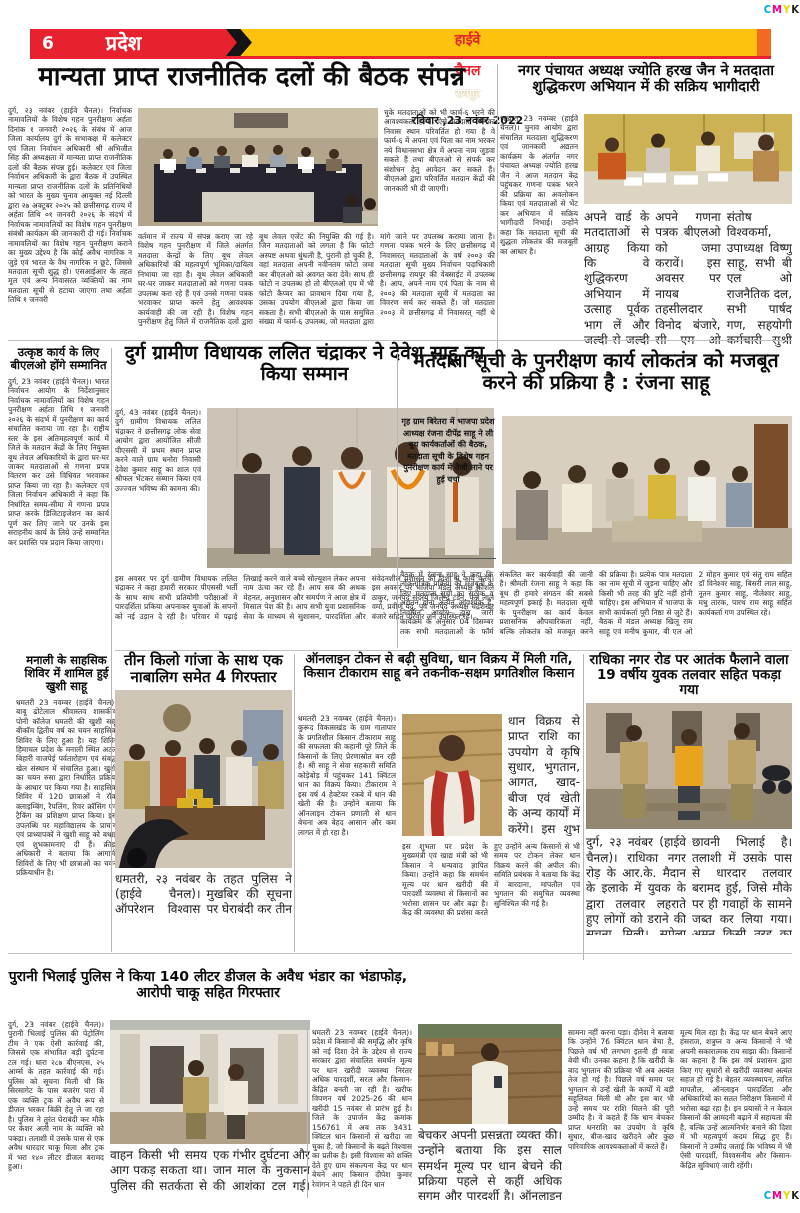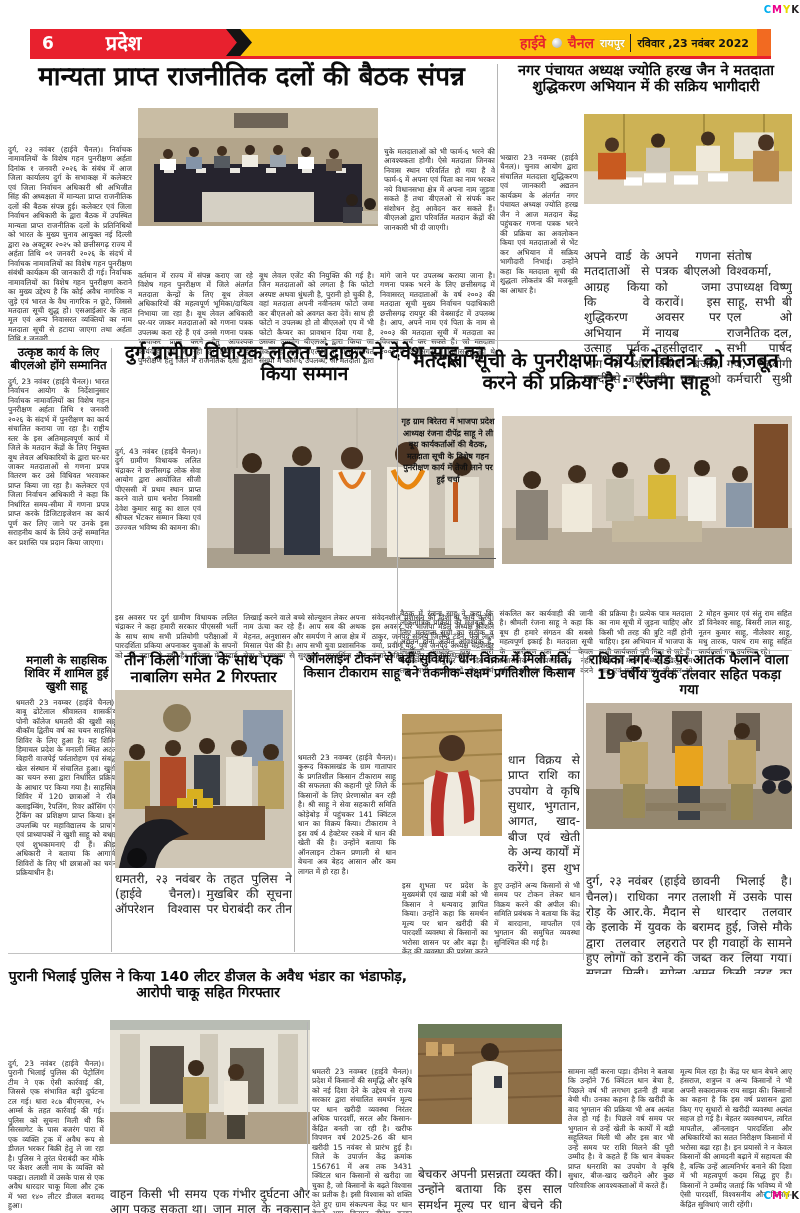--- a/index.html
+++ b/index.html
@@ -4,36 +4,36 @@
 <style>
   html,body{margin:0;padding:0;background:#ffffff;}
   .page{position:relative;width:800px;height:1213px;background:#ffffff;overflow:hidden;
         font-family:"DejaVu Sans","Liberation Sans",sans-serif;color:#1a1a1a;}
   .abs{position:absolute;}
   .cmyk{width:100%;text-align:right;font-weight:bold;font-size:10px;letter-spacing:1px;}
   .cmyk span{display:inline-block;}
   
   .mast{position:absolute;left:30px;top:29px;width:741px;height:27px;border-bottom:3px solid #e8212e;}
   .mast-yellow{position:absolute;left:180px;top:0;width:547px;height:27px;background:#fcc20c;
-               display:flex;align-items:center;justify-content:flex-end;padding-right:8px;box-sizing:border-box;gap:6px;}
+               display:flex;align-items:center;justify-content:space-between;padding-right:32px;box-sizing:border-box;gap:6px;flex-direction:column;}
   .mast-red{position:absolute;left:0;top:0;width:212px;height:27px;background:#e8212e;
             clip-path:polygon(0 0,94% 0,100% 50%,94% 100%,0 100%);display:flex;align-items:center;}
   .mast-chev{position:absolute;left:196px;top:0;width:26px;height:27px;background:#141414;
              clip-path:polygon(0 0,55% 0,100% 50%,55% 100%,0 100%,42% 50%);}
   .mast-orange{position:absolute;right:0;top:0;width:14px;height:27px;background:#f26a21;}
   .pageno{color:#fff;font-weight:bold;font-size:17px;margin-left:12px;}
   .section{color:#fff;font-weight:bold;font-size:20px;margin-left:52px;}
   .brand1,.brand2{color:#e8212e;font-weight:bold;font-size:14px;}
   .globe{width:10px;height:10px;border-radius:50%;background:radial-gradient(circle at 35% 35%,#fff,#9aa0a6);display:inline-block;}
   .city{color:#ffffff;font-weight:bold;font-size:11px;text-shadow:0 0 1px #9c7a00;}
   .mast-div{width:1px;height:18px;background:#222;}
   .mdate{color:#141414;font-weight:bold;font-size:11px;}
   
   .hl{font-weight:bold;color:#0c0c0c;text-align:center;line-height:1.12;}
-  .body-t{font-size:7.4px;line-height:1.28;text-align:justify;color:#232323;overflow:hidden;margin-top:39px;}
+  .body-t{font-size:7.4px;line-height:1.28;text-align:justify;color:#232323;overflow:hidden;}
   .small-t{font-size:12px;}
   .cols2{column-count:2;column-gap:6px;}
   .cols3{column-count:3;column-gap:6px;}
   .cols4{column-count:4;column-gap:6px;}
   .photo{overflow:hidden;background:#c9c2b4;}
   .photo svg{width:100%;height:100%;display:block;}
   .intro-t{font-size:8px;font-weight:bold;line-height:1.45;text-align:center;color:#111;
            border-bottom:1px solid #555;overflow:hidden;}
   .vl{position:absolute;width:1px;background:#b5b5b5;}
   .hr{position:absolute;height:1px;background:#c2c2c2;}
@@ -201,21 +201,21 @@
         <circle cx="200" cy="52" r="8" fill="#3c2b1c"></circle>
           <rect x="186" y="61" width="28" height="44" fill="#f2efe6"></rect>
         <circle cx="238" cy="58" r="8" fill="#43301f"></circle>
           <rect x="224" y="67" width="26" height="44" fill="#8a98a8"></rect>
       </svg>
     </div>
     <div class="abs body-t cols4" style="left:0;top:220px;width:392px;height:78px;">बैठक में रंजना साहू ने कहा कि लोकतांत्रिक प्रक्रिया की मजबूती के लिए मतदाता सूची का सटीक व अद्यतन होना अत्यंत आवश्यक है, निर्वाचन आयोग द्वारा जारी कार्यक्रम के अनुसार 04 दिसम्बर तक सभी मतदाताओं के फॉर्म संकलित कर कार्यवाही की जानी है। श्रीमती रंजना साहू ने कहा कि बूथ ही हमारे संगठन की सबसे महत्वपूर्ण इकाई है। मतदाता सूची के पुनरीक्षण का कार्य केवल प्रशासनिक औपचारिकता नहीं, बल्कि लोकतंत्र को मजबूत करने की प्रक्रिया है। प्रत्येक पात्र मतदाता का नाम सूची में जुड़ना चाहिए और किसी भी तरह की त्रुटि नहीं होनी चाहिए। इस अभियान में भाजपा के सभी कार्यकर्ता पूरी निष्ठा से जुटे हैं। बैठक में मंडल अध्यक्ष खिलू राम साहू एवं मनीष कुमार, बी एल ओ 2 मोहन कुमार एवं संतु राम सहित डॉ विनेश्वर साहू, बिसरी लाल साहू, नूतन कुमार साहू, नीलेश्वर साहू, मधु तारक, पारथ राम साहू सहित कार्यकर्ता गण उपस्थित रहे।</div>
   </div>
 
   <div class="abs" style="left:115px;top:652px;width:177px;height:302px;">
-    <div class="hl" style="font-size:15px;">तीन किलो गांजा के साथ एक नाबालिग समेत 2 गिरफ्तार</div>
+    <div class="hl" style="font-size:15px;">तीन किलो गांजा के साथ एक नाबालिग समेत 4 गिरफ्तार</div>
     <div class="photo" style="margin-top:4px;width:177px;height:178px;">
       <svg viewBox="0 0 177 178" preserveAspectRatio="none">
         <rect width="177" height="178" fill="#cfc6b5"></rect>
         <rect x="128" y="20" width="40" height="56" fill="#8d9aab"></rect>
         <circle cx="62" cy="28" r="14" fill="#8a7a58"></circle>
         <circle cx="22" cy="62" r="8" fill="#3c2b1c"></circle>
           <rect x="9" y="71" width="26" height="48" fill="#b8a060"></rect>
         <circle cx="58" cy="58" r="8" fill="#43301f"></circle>
           <rect x="45" y="67" width="26" height="50" fill="#b04a28"></rect>
         <circle cx="92" cy="56" r="8" fill="#3c2b1c"></circle>

